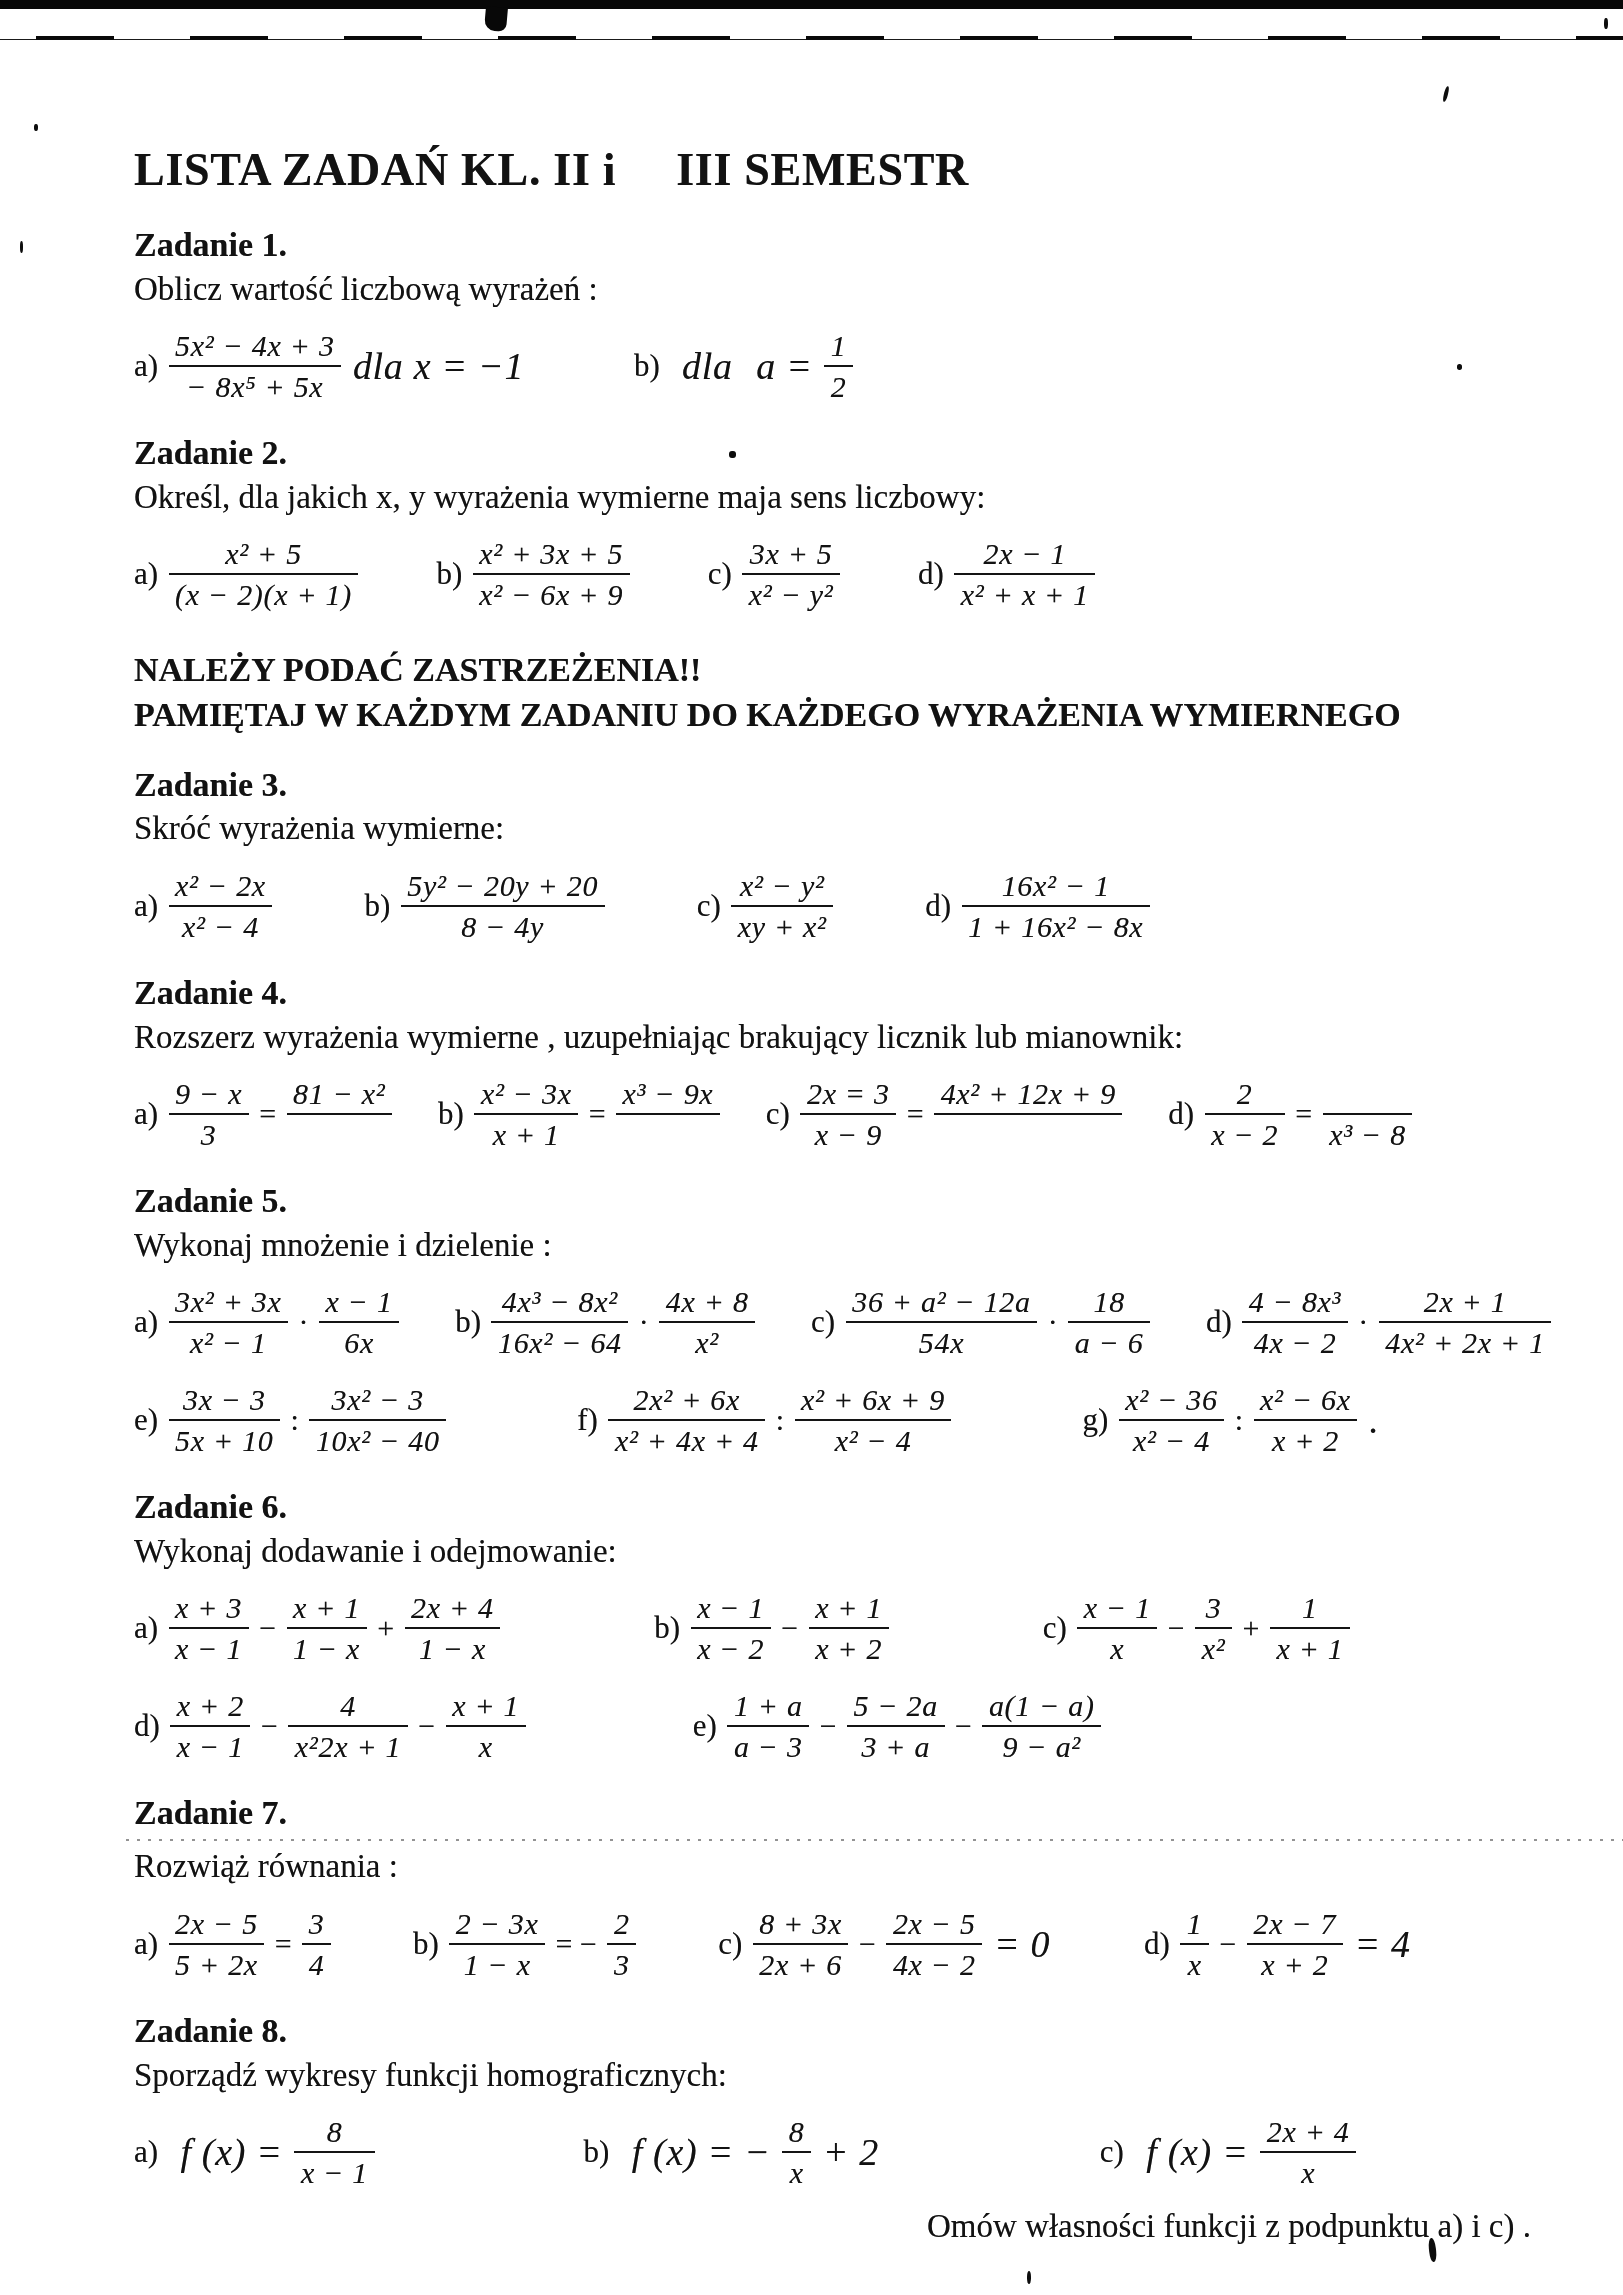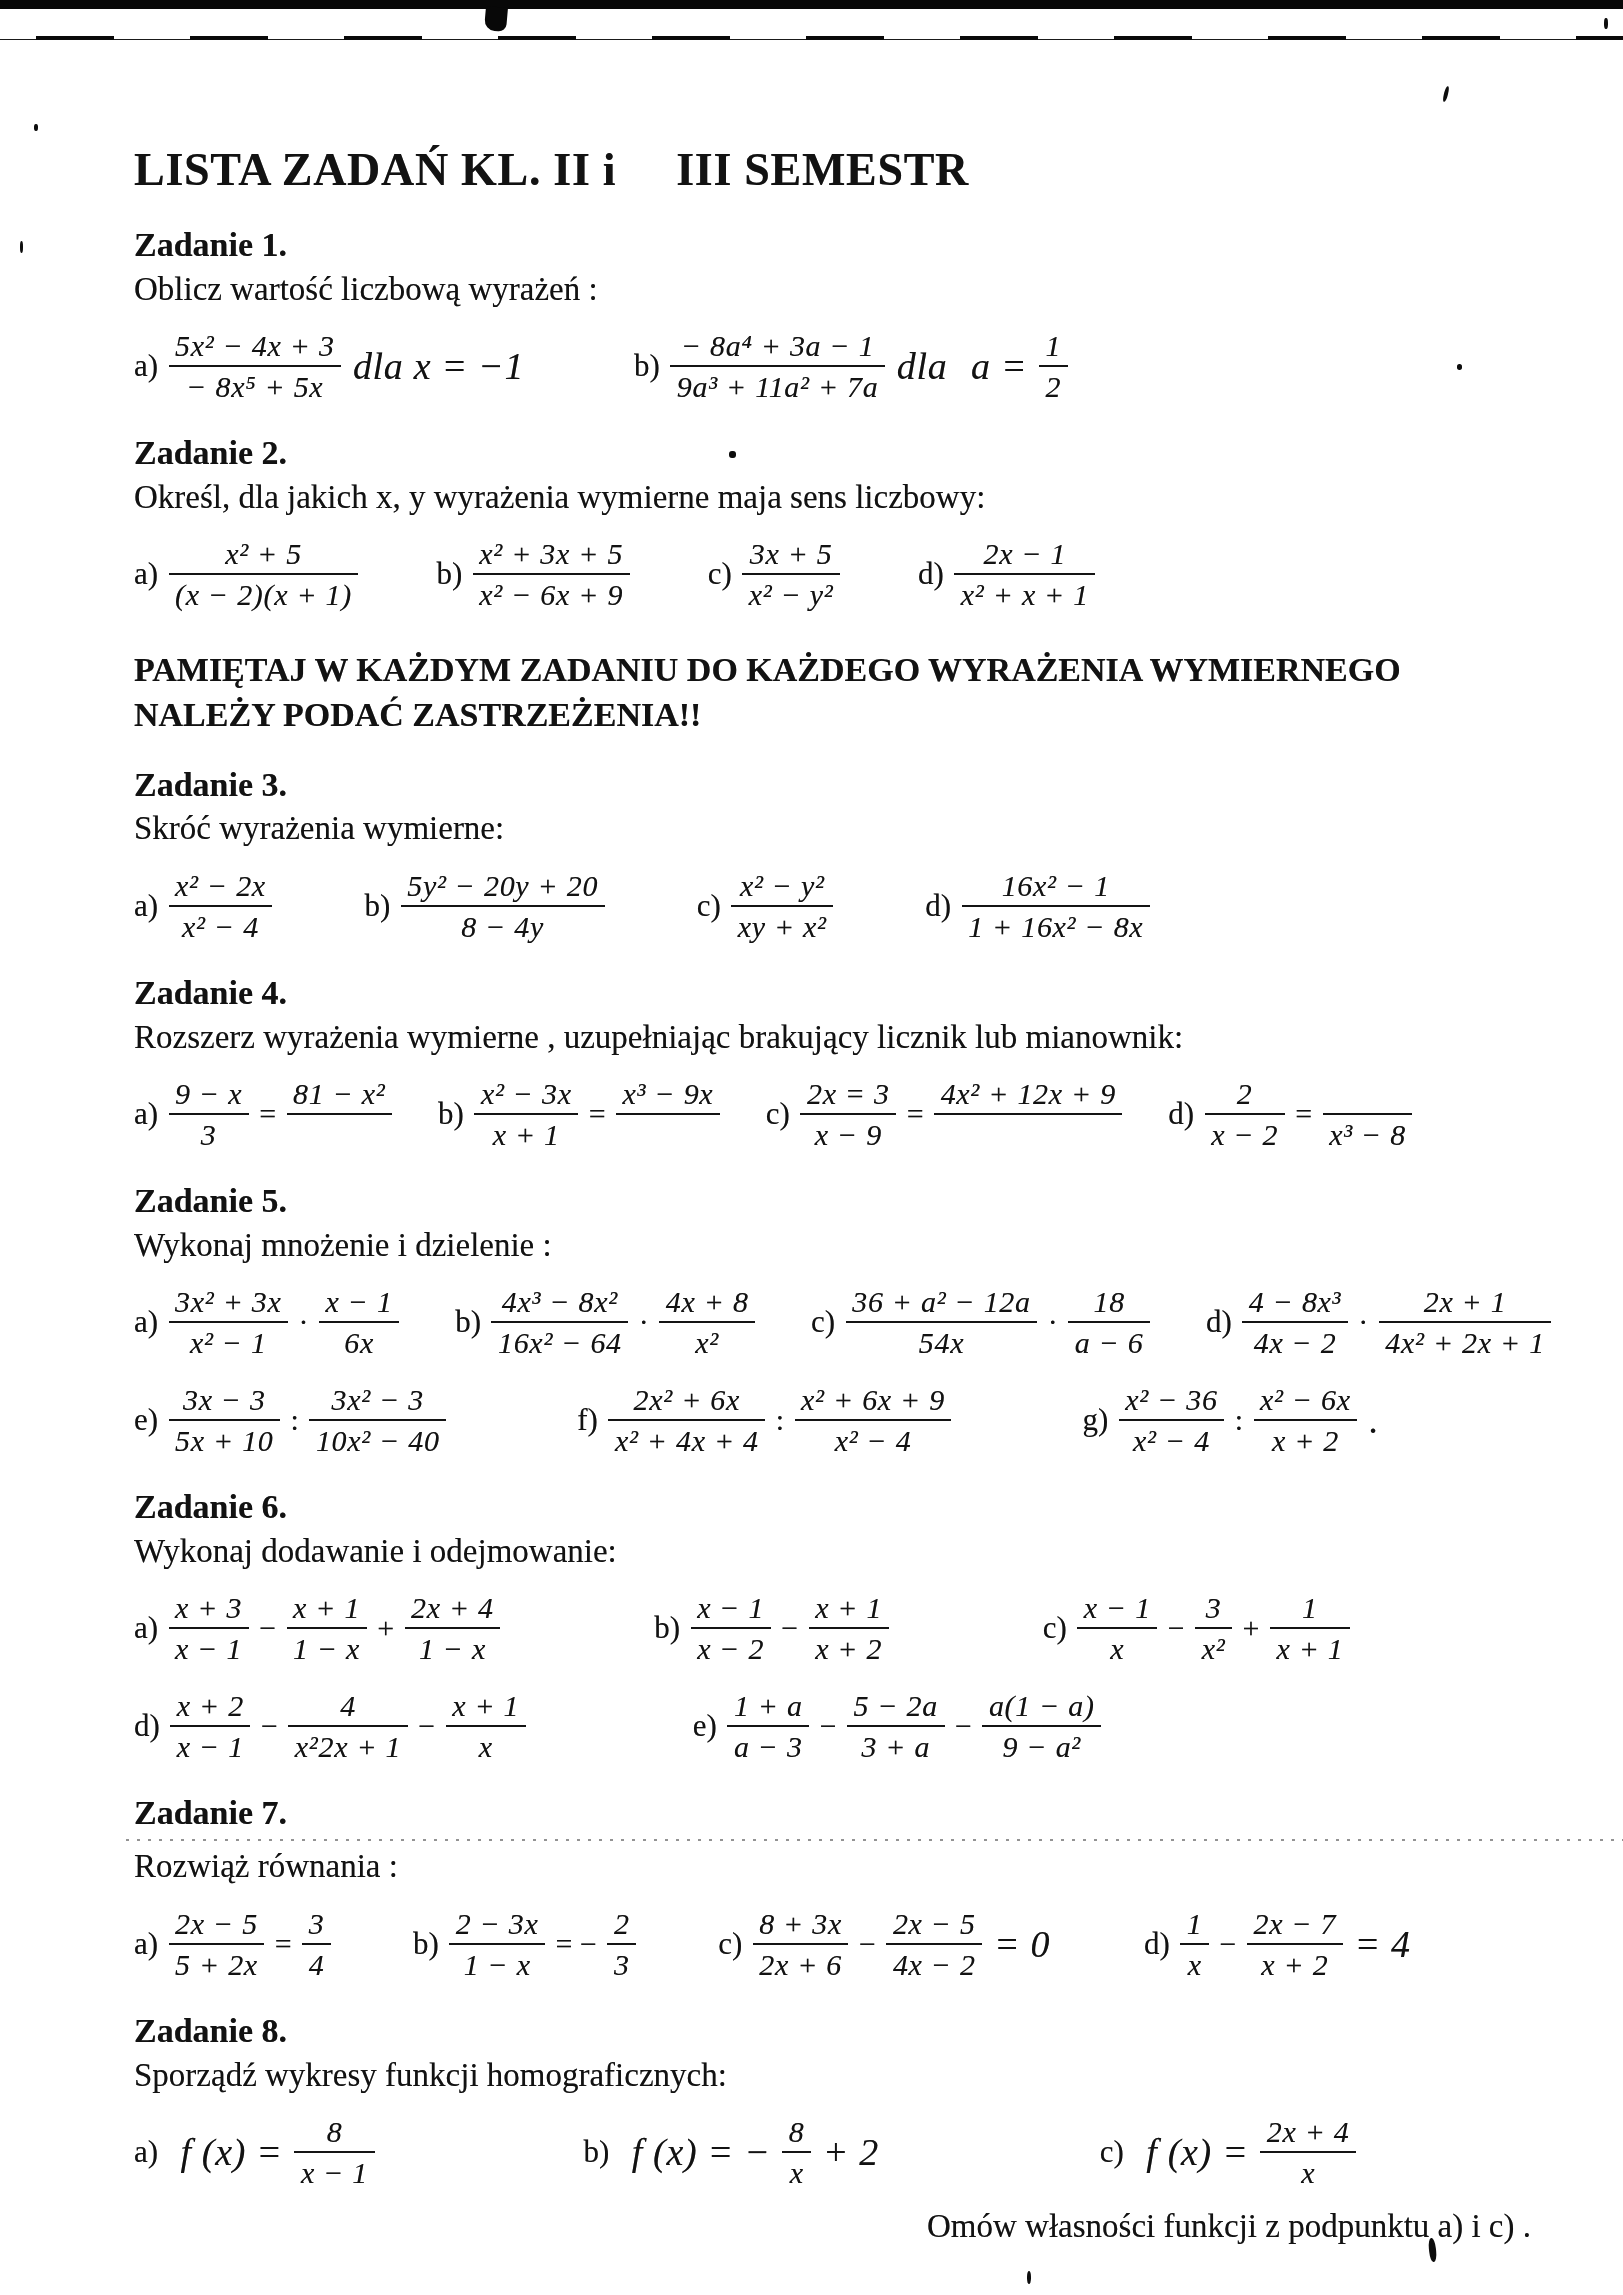--- a/index.html
+++ b/index.html
@@ -81,25 +81,20 @@
             <span class="expr-label">a)</span>
             <span class="frac">
               <span class="fnum">5x² − 4x + 3</span>
               <span class="fbar"></span>
               <span class="fden">− 8x⁵ + 5x</span>
             </span>
             <span class="math-text">dla x = −1</span>
           </div>
           <div class="expr-item">
             <span class="expr-label">b)</span>
-            <span class="frac">
-              <span class="fnum">− 8a⁴ + 3a − 1</span>
-              <span class="fbar"></span>
-              <span class="fden">9a³ + 11a² + 7a</span>
-            </span>
             <span class="math-text">dla</span>
             <span class="math-text">a =</span>
             <span class="frac">
               <span class="fnum">1</span>
               <span class="fbar"></span>
               <span class="fden">2</span>
             </span>
           </div>
         </div>
       </section>
@@ -135,22 +130,22 @@
             <span class="expr-label">d)</span>
             <span class="frac">
               <span class="fnum">2x − 1</span>
               <span class="fbar"></span>
               <span class="fden">x² + x + 1</span>
             </span>
           </div>
         </div>
       </section>
       <div class="note">
+        <div class="note-line">NALEŻY PODAĆ ZASTRZEŻENIA!!</div>
         <div class="note-line">PAMIĘTAJ  W KAŻDYM ZADANIU DO KAŻDEGO WYRAŻENIA WYMIERNEGO</div>
-        <div class="note-line">NALEŻY PODAĆ ZASTRZEŻENIA!!</div>
       </div>
       <section class="task">
         <div class="task-heading">Zadanie 3.</div>
         <div class="task-instruction">Skróć wyrażenia wymierne:</div>
         <div class="expr-row" style="column-gap: 92px;">
           <div class="expr-item">
             <span class="expr-label">a)</span>
             <span class="frac">
               <span class="fnum">x² − 2x</span>
               <span class="fbar"></span>

